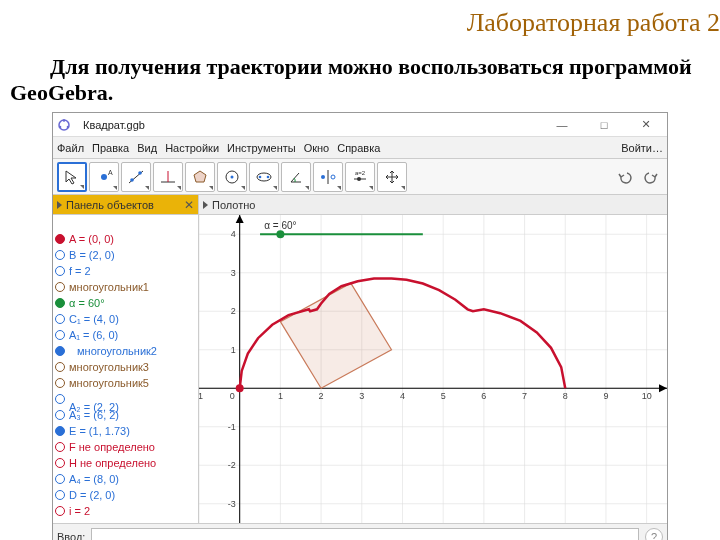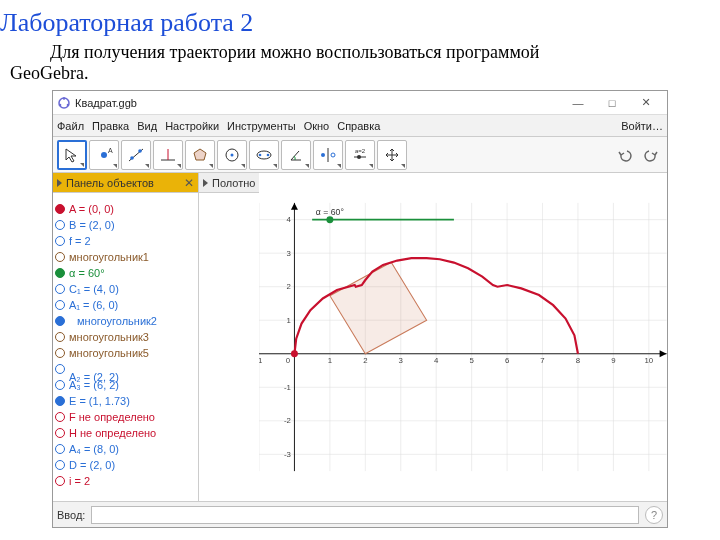--- a/index.html
+++ b/index.html
@@ -5,52 +5,54 @@
   * { box-sizing: border-box; }
   body {
     margin: 0;
     font-family: "Times New Roman", serif;
     background: #fff;
     width: 720px;
     height: 540px;
     overflow: hidden;
   }
   .page-title {
-    text-align: left;
-    color: #1d4ed8;
+    text-align: right;
+    color: #a16207;
     font-size: 26px;
-    margin: 8px 0 4px 0;
+    margin: 8px 0 16px 0;
     font-weight: normal;
   }
   .intro {
-    font-size: 18px;
+    font-size: 22px;
     color: #000;
     margin: 0 10px 6px 10px;
     text-align: justify;
     text-indent: 40px;
+    font-weight: bold;
   }
   .app-window {
     font-family: Arial, Helvetica, sans-serif;
     border: 1px solid #999;
     margin: 0 52px 0 52px;
     width: 616px;
     height: 438px;
     display: flex;
     flex-direction: column;
     font-size: 11px;
     color: #333;
     background: #fff;
   }
   .titlebar {
     display: flex;
     align-items: center;
     height: 24px;
     background: #fff;
     border-bottom: 1px solid #ddd;
     padding: 0 4px;
+    gap: 8px;
   }
   .tb-icon {
     width: 14px; height: 14px;
     margin-right: 4px;
     display: inline-flex; align-items: center; justify-content: center;
   }
   .tb-title { flex: 0 0 auto; color: #222; }
   .tb-spacer { flex: 1; }
   .tb-btn {
     width: 34px; height: 22px;
@@ -122,38 +124,38 @@
   .panel-header .tri {
     width: 0; height: 0;
     border-left: 5px solid #555;
     border-top: 4px solid transparent;
     border-bottom: 4px solid transparent;
   }
   .panel-header .close { margin-left: auto; color:#555; font-size: 12px; }
   .objlist {
     flex: 1;
     overflow: hidden;
-    padding: 8px 2px;
+    padding: 16px 2px;
   }
   .obj {
     display: flex; align-items: center;
     height: 16px;
     gap: 4px;
     font-size: 11px;
     white-space: nowrap;
   }
   .obj .dot {
     width: 10px; height: 10px;
     border-radius: 50%;
     border: 1px solid;
     flex: 0 0 10px;
   }
   .canvas-wrap {
     flex: 1;
-    display: flex; flex-direction: row;
+    display: flex; flex-direction: column;
     position: relative;
     text-align: center;
   }
   .canvas-header {
     height: 20px;
     background: #eee;
     border-bottom: 1px solid #ccc;
     display: flex; align-items: center;
     padding: 0 4px; gap: 4px;
     font-size: 11px;

